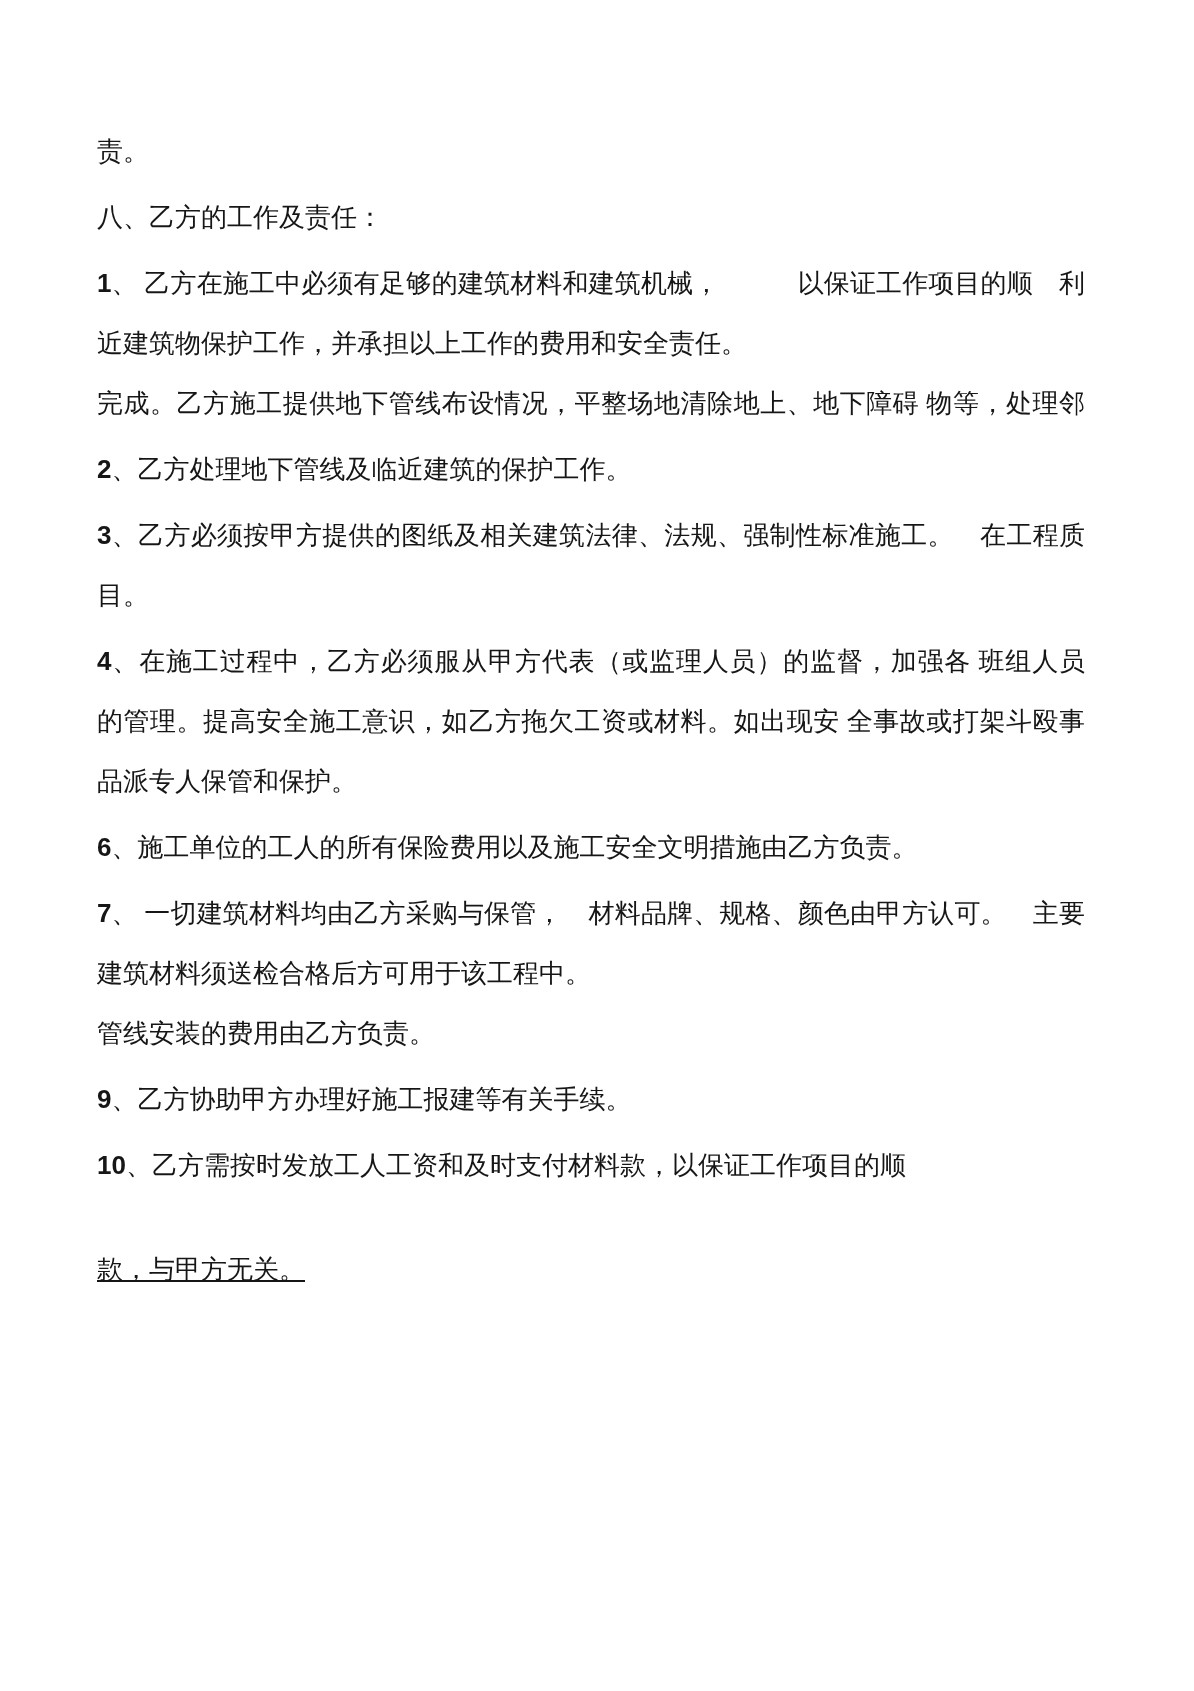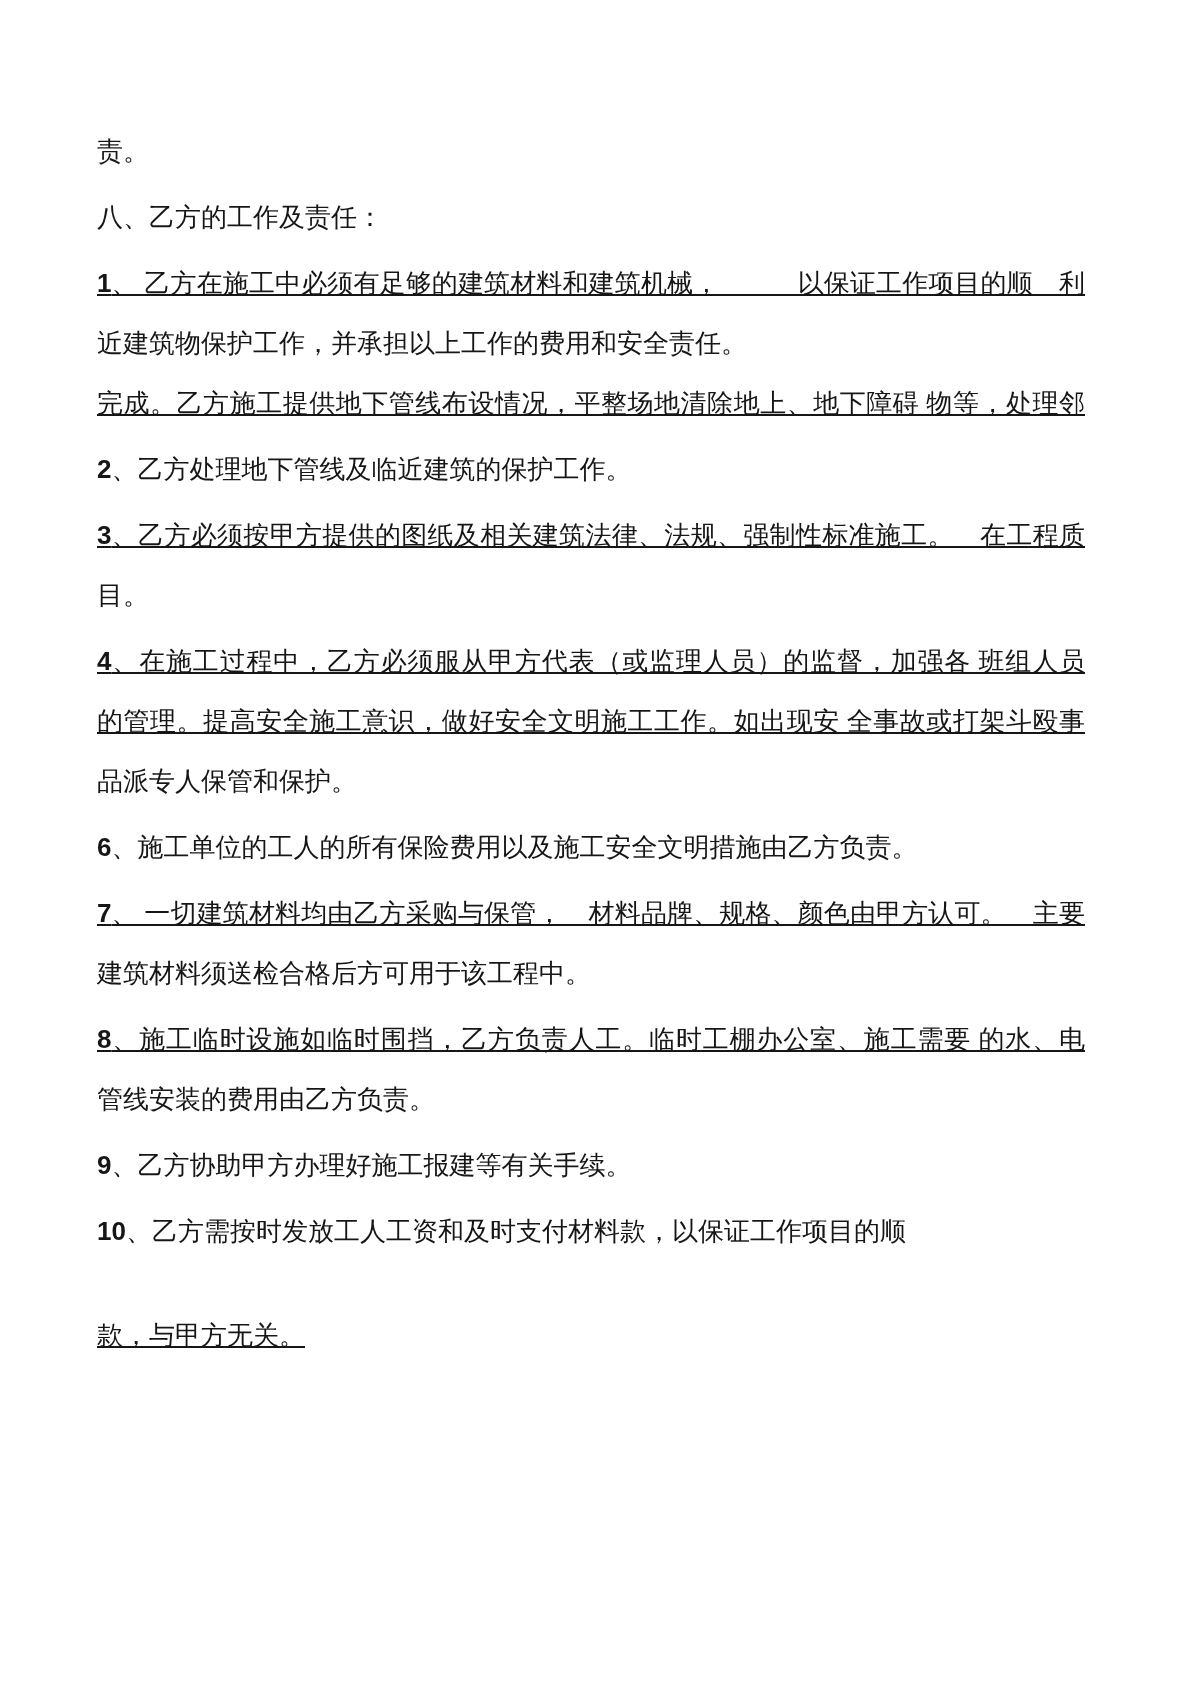--- a/index.html
+++ b/index.html
@@ -28,21 +28,20 @@
     line-height: 60px;
     white-space: normal;
     overflow: hidden;
   }
   .ln.para { margin-top: 6px; }
   .ln.para:first-child { margin-top: 0; }
   .ln.justify {
     text-align: justify;
     text-align-last: justify;
     text-justify: inter-character;
-    text-decoration: underline;
   }
   .ln.gap { margin-top: 44px; text-decoration: underline; }
   .num {
     font-weight: 700;
     font-family: "Liberation Sans", sans-serif;
   }
 </style>
 </head>
 <body>
 
@@ -56,30 +55,29 @@
     <div class="ln para justify"><span class="num">1</span><span>、 乙方在施工中必须有足够的建筑材料和建筑机械，　　　以保证工作项目的顺　利</span></div>
     <div class="ln"><span class="num"></span><span>近建筑物保护工作，并承担以上工作的费用和安全责任。</span></div>
     <div class="ln justify"><span class="num"></span><span>完成。乙方施工提供地下管线布设情况，平整场地清除地上、地下障碍 物等，处理邻</span></div>
 
     <div class="ln para"><span class="num">2</span><span>、乙方处理地下管线及临近建筑的保护工作。</span></div>
 
     <div class="ln para justify"><span class="num">3</span><span>、乙方必须按甲方提供的图纸及相关建筑法律、法规、强制性标准施工。　在工程质</span></div>
     <div class="ln"><span class="num"></span><span>目。</span></div>
 
     <div class="ln para justify"><span class="num">4</span><span>、在施工过程中，乙方必须服从甲方代表（或监理人员）的监督，加强各 班组人员</span></div>
-    <div class="ln justify"><span class="num"></span><span>的管理。提高安全施工意识，做好安全文明施工工作。如出现安 全事故或打架斗殴事</span></div>
+    <div class="ln justify"><span class="num"></span><span>的管理。提高安全施工意识，如乙方拖欠工资或材料。如出现安 全事故或打架斗殴事</span></div>
 
     <div class="ln"><span class="num"></span><span>品派专人保管和保护。</span></div>
 
     <div class="ln para"><span class="num">6</span><span>、施工单位的工人的所有保险费用以及施工安全文明措施由乙方负责。</span></div>
 
     <div class="ln para justify"><span class="num">7</span><span>、 一切建筑材料均由乙方采购与保管，　材料品牌、规格、颜色由甲方认可。　主要</span></div>
     <div class="ln"><span class="num"></span><span>建筑材料须送检合格后方可用于该工程中。</span></div>
 
-    <div class="ln para justify"><span class="num">8</span><span>、施工临时设施如临时围挡，乙方负责人工。临时工棚办公室、施工需要 的水、电</span></div>
     <div class="ln"><span class="num"></span><span>管线安装的费用由乙方负责。</span></div>
 
     <div class="ln para"><span class="num">9</span><span>、乙方协助甲方办理好施工报建等有关手续。</span></div>
 
     <div class="ln para"><span class="num">10</span><span>、乙方需按时发放工人工资和及时支付材料款，以保证工作项目的顺</span></div>
     <div class="ln gap"><span class="num"></span><span>款，与甲方无关。</span></div>
 
   </div>
 </div>
 

